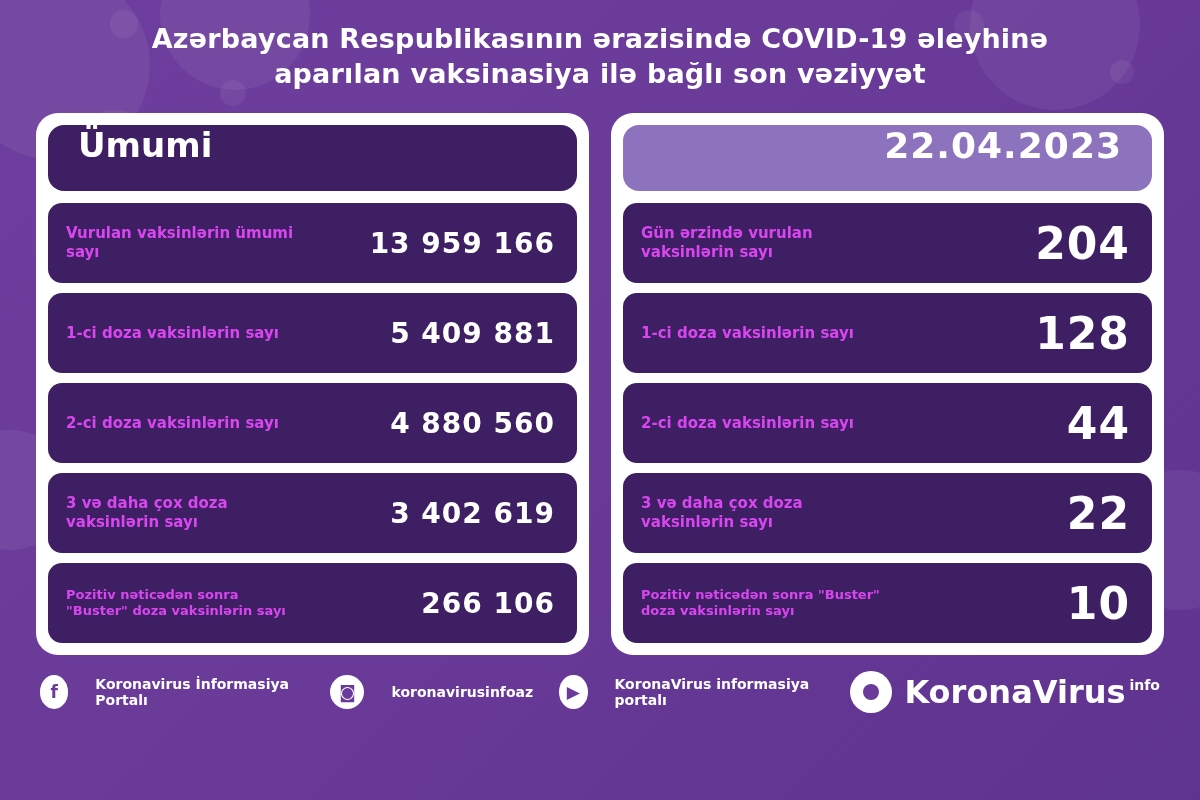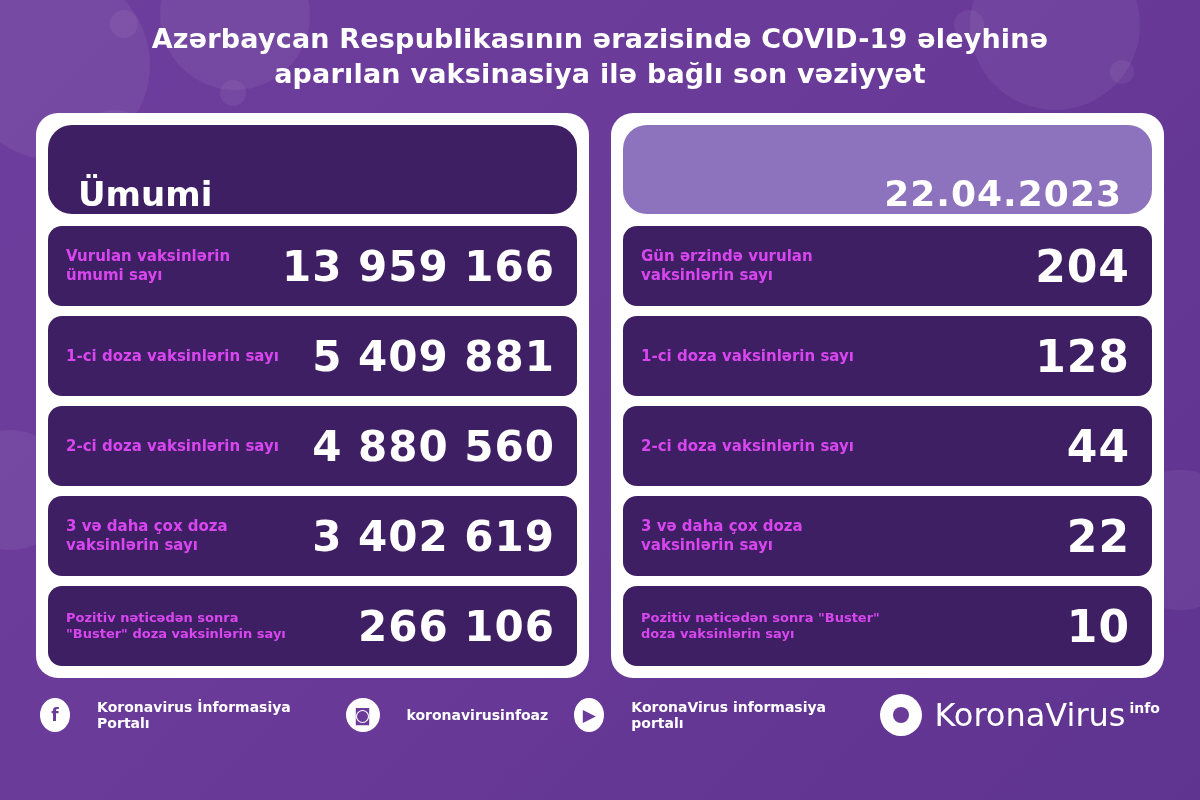--- a/index.html
+++ b/index.html
@@ -69,24 +69,24 @@
   .card {
     background: #ffffff;
     border-radius: 22px;
     padding: 12px;
     box-sizing: border-box;
   }
   .card.left { width: 556px; }
   .card.right { width: 556px; }
 
   .card-head {
-    border-radius: 24px;
-    height: 89px;
-    display: flex;
-    align-items: flex-end;
+    border-radius: 16px;
+    height: 66px;
+    display: flex;
+    align-items: flex-start;
     box-sizing: border-box;
   }
   .card-head.left {
     background: #3e1f63;
     padding-left: 30px;
   }
   .card-head.right {
     background: #8d72be;
     justify-content: flex-end;
     padding-right: 30px;
@@ -120,21 +120,21 @@
     font-weight: bold;
     line-height: 1.25;
     max-width: 230px;
   }
   .row .label.small {
     font-size: 13px;
     font-weight: bold;
   }
   .row .value {
     color: #ffffff;
-    font-size: 42px;
+    font-size: 28px;
     font-weight: bold;
     letter-spacing: 1px;
     white-space: nowrap;
   }
   .card.right .row .value { font-size: 44px; }
   .card.right .row .label { max-width: 250px; }
 
   .footer {
     position: relative;
     display: flex;
@@ -183,21 +183,21 @@
     content: "";
     position: absolute;
     left: 13px; top: 13px;
     width: 16px; height: 16px;
     border-radius: 50%;
     background: #6b3b9a;
   }
   .brand .bname {
     color: #ffffff;
     font-size: 32px;
-    font-weight: normal;
+    font-weight: bold;
   }
   .brand .binfo {
     color: #ffffff;
     font-size: 14px;
     font-weight: bold;
     align-self: flex-start;
     margin-top: 6px;
     margin-left: -8px;
   }
 </style>

